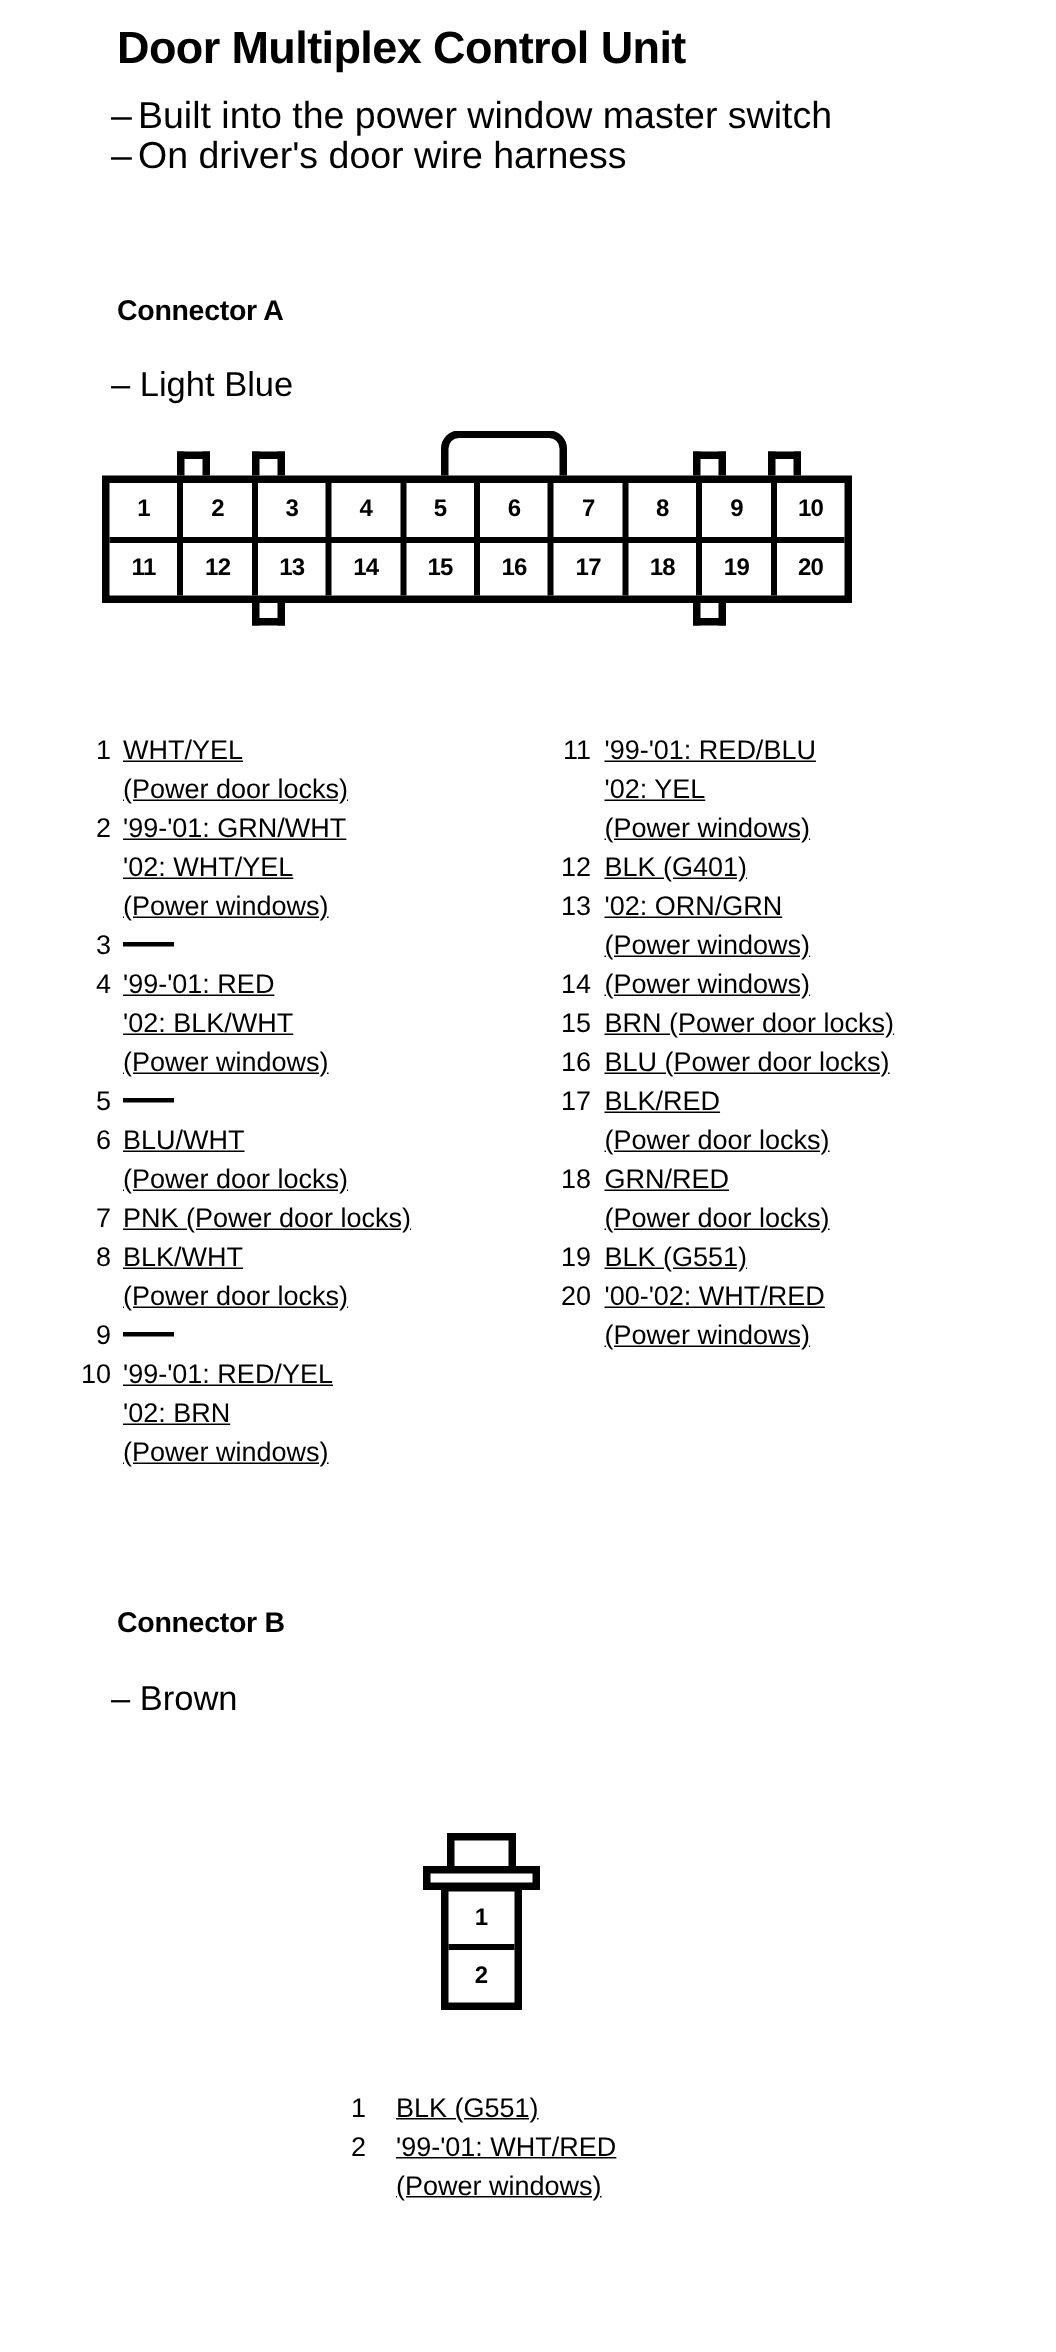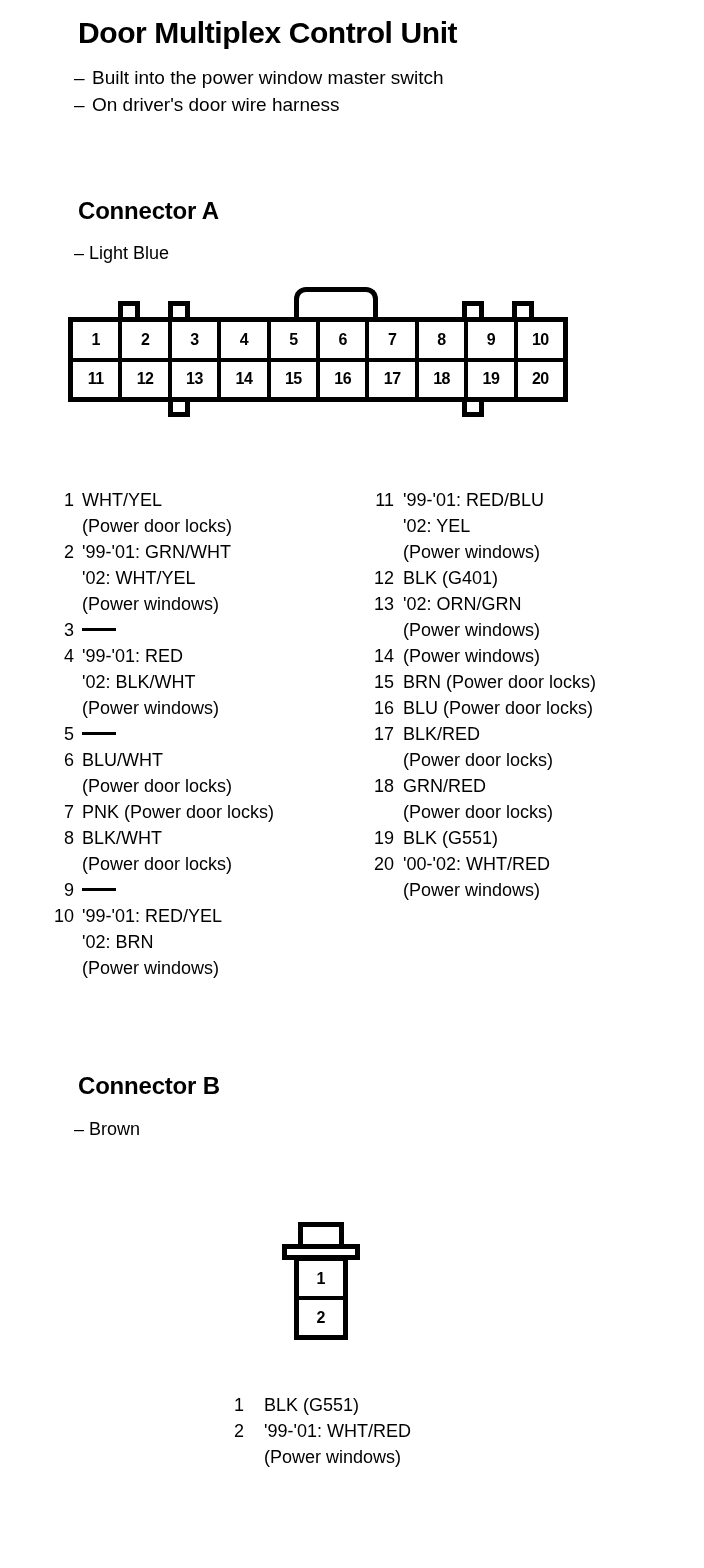--- a/index.html
+++ b/index.html
@@ -24,42 +24,42 @@
     font-size: 30px;
     font-weight: bold;
     letter-spacing: -0.4px;
     line-height: 34px;
     white-space: nowrap;
   }
   .subtitle-list {
     position: absolute;
     left: 74px;
     top: 64px;
-    font-size: 19px;
+    font-size: 25px;
     line-height: 27px;
   }
   .subtitle-line {
     white-space: nowrap;
   }
   .dash-lead {
     display: inline-block;
     width: 18px;
   }
 
   
   .section-heading {
     position: absolute;
-    font-size: 24px;
+    font-size: 19px;
     font-weight: bold;
     letter-spacing: -0.2px;
     white-space: nowrap;
   }
   .section-sub {
     position: absolute;
-    font-size: 18px;
+    font-size: 23px;
     white-space: nowrap;
     text-align: right;
   }
   #heading-a { left: 78px; top: 197px; }
   #sub-a     { left: 74px; top: 243px; }
   #heading-b { left: 78px; top: 1072px; }
   #sub-b     { left: 74px; top: 1119px; }
 
   
   #connector-a-diagram {
@@ -207,21 +207,21 @@
     text-align: right;
     white-space: nowrap;
   }
   #pin-list-a-left .pin-num  { width: 24px; margin-right: 8px; }
   #pin-list-a-right .pin-num { width: 26px; margin-right: 9px; }
   #pin-list-b .pin-num       { width: 18px; margin-right: 20px; }
 
   .pin-desc {
     flex: 1 1 auto;
   }
-  .pin-desc div { white-space: nowrap; }
+  .pin-desc div { white-space: nowrap; text-decoration: underline; }
   .pin-empty {
     display: inline-block;
     position: relative;
     top: -5px;
     width: 34px;
     border-top: 3px solid #000;
   }
 </style>
 </head>
 <body>

